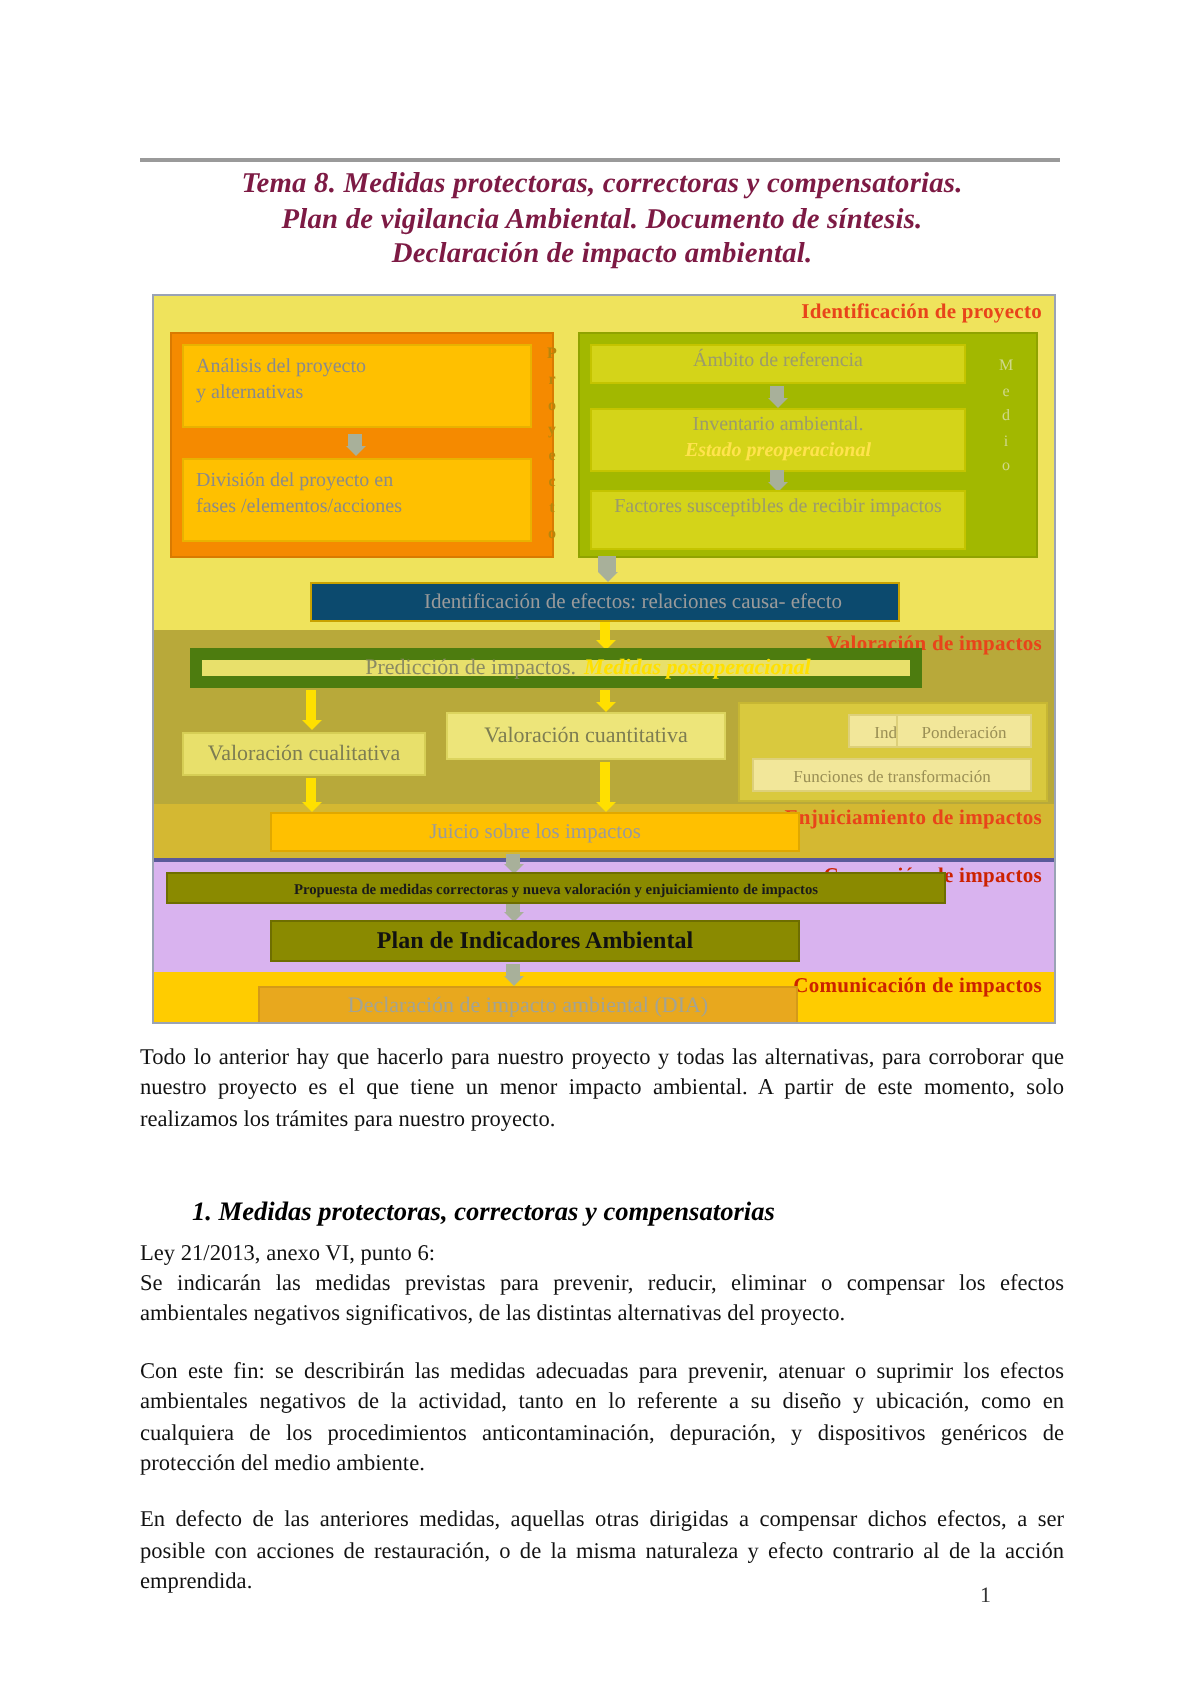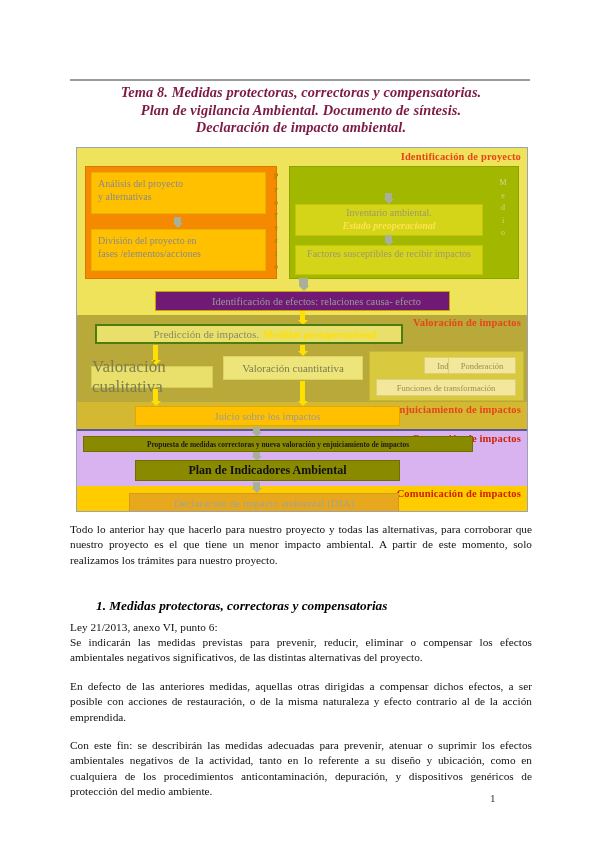--- a/index.html
+++ b/index.html
@@ -136,53 +136,53 @@
     font-size: 8px;
     line-height: 12.5px;
     text-align: center;
   }
 
   
   .efect-box {
     position: absolute;
     left: 78px; top: 143px;
     width: 295px; height: 20px;
-    background: #701a75;
+    background: #0c4a6e;
     border: 1px solid #c9a200;
     color: #9a9a9a;
     font-size: 10.5px;
     display: flex; align-items: center; justify-content: center; padding-left: 28px;
   }
 
   .pred-box {
     position: absolute;
     left: 18px; top: 176px;
-    width: 308px; height: 20px;
+    width: 366px; height: 20px;
     background: #e8e06b;
-    border: 2px solid #4d7c0f;
+    border: 6px solid #4d7c0f;
     color: #8a8a63;
     font-size: 11px;
     display: flex; align-items: center; justify-content: center;
     padding-left: 32px;
   }
   .postop {
     color: #ffe000;
     font-style: italic;
     font-weight: bold;
     margin-left: 4px;
   }
 
   .cual-box {
     position: absolute;
     left: 14px; top: 218px;
     width: 122px; height: 22px;
     background: #e8e06b;
     border: 1px solid #d6ce55;
     color: #7d7d52;
-    font-size: 17px;
+    font-size: 11px;
     display: flex; align-items: center; justify-content: center;
   }
   .cuan-box {
     position: absolute;
     left: 146px; top: 208px;
     width: 140px; height: 24px;
     background: #ede57a;
     border: 1px solid #dcd45e;
     color: #7d7d52;
     font-size: 11px;
@@ -339,20 +339,21 @@
           <div>o</div>
           <div>y</div>
           <div>e</div>
           <div>c</div>
           <div>t</div>
           <div>o</div>
         </div>
     </div>
 
     <div class="medio-group">
+      <div class="medio-box m1">Ámbito de referencia</div>
       <div class="arrow gray" style="left:95px; top:26px; width:7px; height:11px;">
         <div class="stem"></div>
           <div class="head"></div>
       </div>
       <div class="medio-box m2">
         <span>Inventario ambiental.</span>
         <span class="preop">Estado preoperacional</span>
       </div>
       <div class="arrow gray" style="left:95px; top:68px; width:7px; height:11px;">
         <div class="stem"></div>
@@ -435,19 +436,19 @@
     </div>
 
     <div class="dia-box">Declaración de impacto ambiental (DIA)</div>
   </div>
 
   <div class="body-text" style="top:522px;">
     <p class="para">Todo lo anterior hay que hacerlo para nuestro proyecto y todas las alternativas, para corroborar que nuestro proyecto es el que tiene un menor impacto ambiental. A partir de este momento, solo realizamos los trámites para nuestro proyecto.</p>
     <div class="heading-num">1.  Medidas protectoras, correctoras y compensatorias</div>
     <p class="para tight">Ley 21/2013, anexo VI, punto 6:</p>
     <p class="para">Se indicarán las medidas previstas para prevenir, reducir, eliminar o compensar los efectos ambientales negativos significativos, de las distintas alternativas del proyecto.</p>
+    <p class="para">Con este fin: se describirán las medidas adecuadas para prevenir, atenuar o suprimir los efectos ambientales negativos de la actividad, tanto en lo referente a su diseño y ubicación, como en cualquiera de los procedimientos anticontaminación, depuración, y dispositivos genéricos de protección del medio ambiente.</p>
     <p class="para">En defecto de las anteriores medidas, aquellas otras dirigidas a compensar dichos efectos, a ser posible con acciones de restauración, o de la misma naturaleza y efecto contrario al de la acción emprendida.</p>
-    <p class="para">Con este fin: se describirán las medidas adecuadas para prevenir, atenuar o suprimir los efectos ambientales negativos de la actividad, tanto en lo referente a su diseño y ubicación, como en cualquiera de los procedimientos anticontaminación, depuración, y dispositivos genéricos de protección del medio ambiente.</p>
   </div>
 
   <div class="page-num">1</div>
 
 </div>
 
 </body></html>

